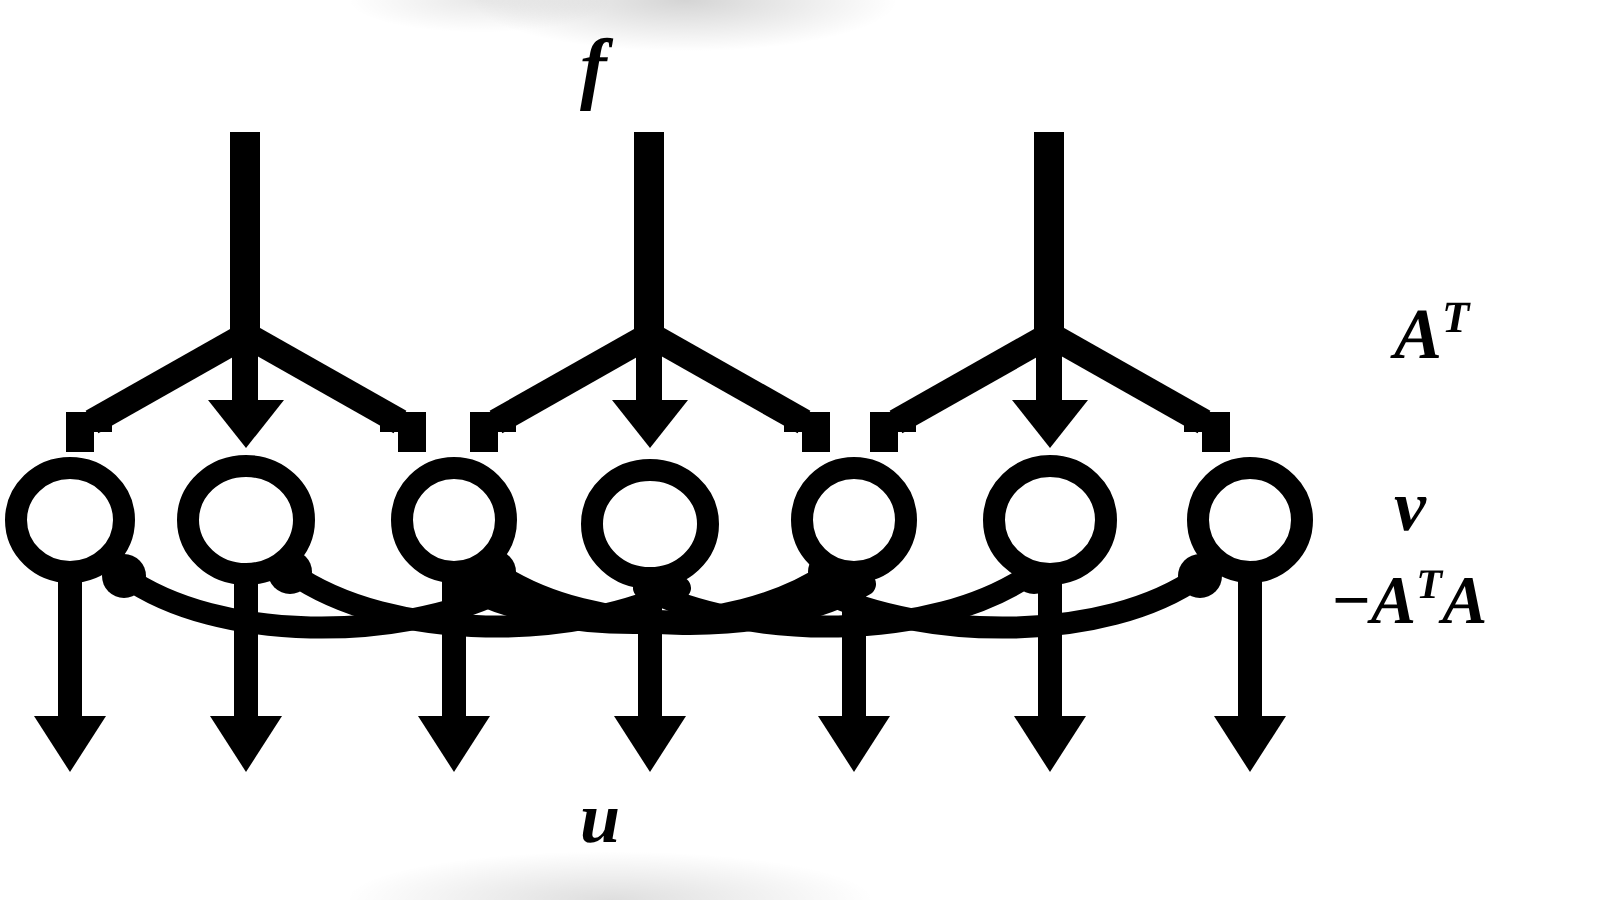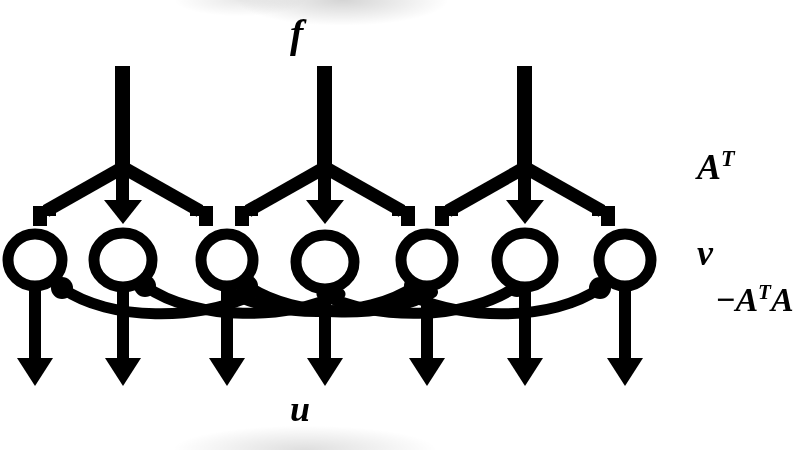--- a/index.html
+++ b/index.html
@@ -24,21 +24,21 @@
     font-style:italic;
     line-height:1;
     white-space:nowrap;
     user-select:none;
   }
   .lbl-f{left:290px;top:14px;font-size:40px;}
   .lbl-u{left:290px;top:391px;font-size:36px;}
 
   .lbl-at{left:697px;top:104px;font-size:36px;margin-top:44px;}
   .lbl-v{left:697px;top:235px;font-size:36px;}
-  .lbl-mata{left:716px;top:282px;font-size:34px;}
+  .lbl-mata{left:666px;top:282px;font-size:34px;}
 
   .sup{
     font-size:0.62em;
     vertical-align:super;
     font-style:italic;
     font-weight:bold;
   }
   .minus{font-style:normal;font-weight:bold;}
 
   

